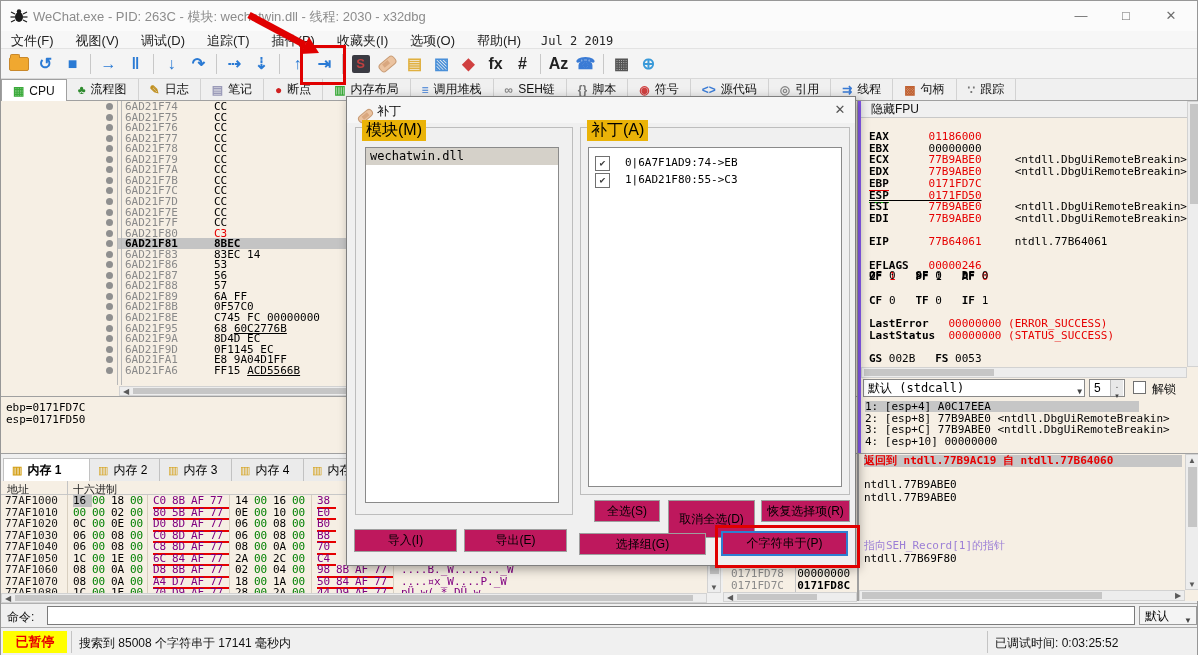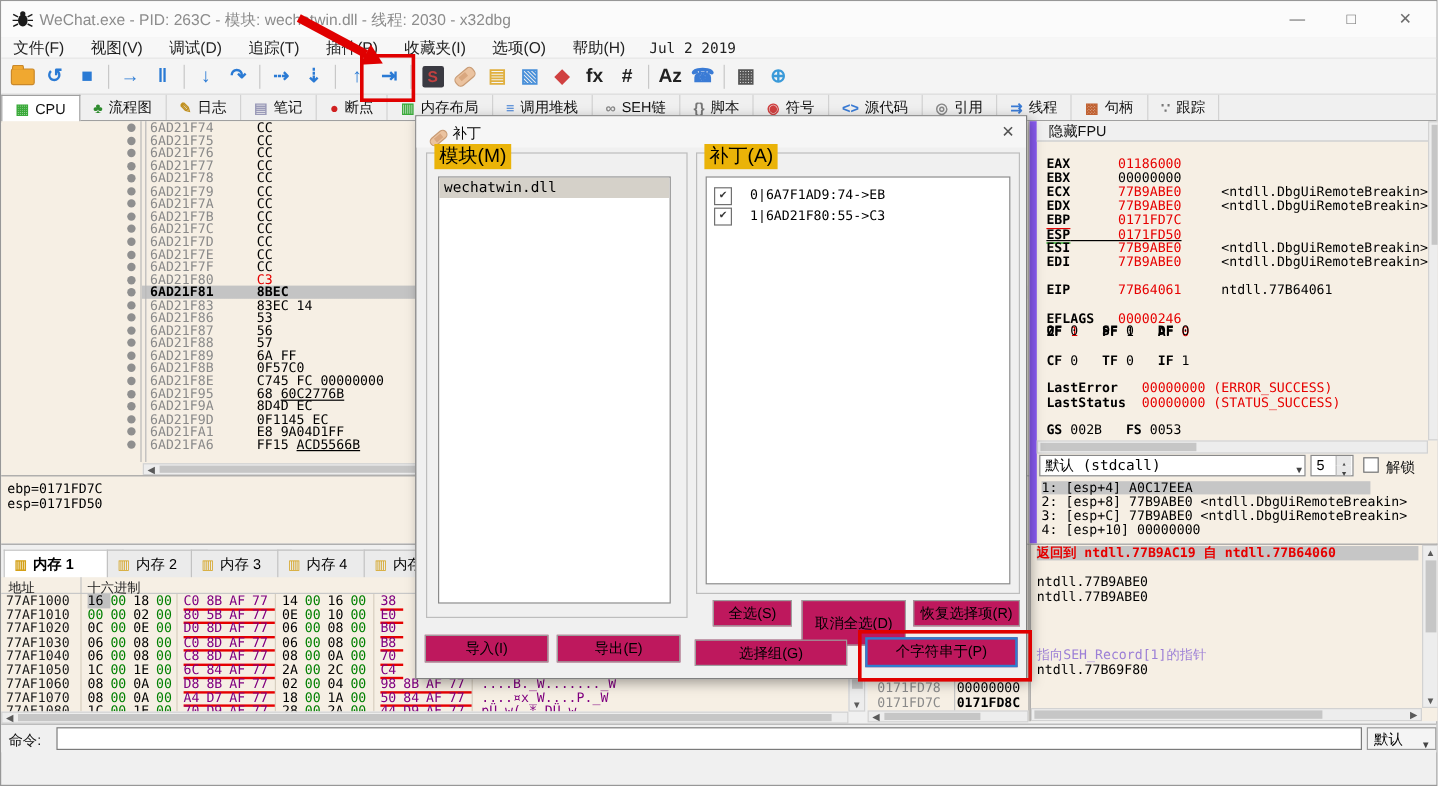--- a/index.html
+++ b/index.html
@@ -52,21 +52,21 @@
 
   .sb-track{background:#EDEDED;border:1px solid #D2D2D2}
   .sb-thumb{position:absolute;background:#C6C6C6}
   .sb-btn{position:absolute;color:#5A5A5A;font-size:8px;text-align:center}
 
   
   #infopane{left:0;top:395px;width:857px;height:57px;background:#F6EFE4;border-top:1px solid #A0A0A0;border-right:1px solid #A0A0A0}
   .iline{position:absolute;left:5px;font:11px "DejaVu Sans Mono",monospace;white-space:pre;color:#000}
 
   
-  #regpane{left:857px;top:100px;width:341px;height:352px;background:#F6EFE4;border-left:6px solid #8b5cf6}
+  #regpane{left:857px;top:100px;width:341px;height:352px;background:#F6EFE4;border-left:3px solid #8b5cf6}
   #reghdr{left:0;top:0;width:326px;height:17px;background:#F0F0F0;border-bottom:1px solid #C8C8C8;font-size:12px;color:#111;padding-left:10px;line-height:17px}
   .rline{position:absolute;left:8px;font:11px "DejaVu Sans Mono",monospace;white-space:pre;line-height:11px}
   .rb{font-weight:bold}
   .u-r{border-bottom:1px solid #E60000}
   .u-g{border-bottom:1px solid #00A000}
 
   
   #ccdd{left:2px;top:278px;width:222px;height:18px;background:#FFF;border:1px solid #898989;font:12px "DejaVu Sans Mono",monospace;line-height:17px;padding-left:4px}
   #ccdd .dda{position:absolute;right:2px;top:3px;font-size:8px;color:#444}
   #ccspin{left:228px;top:278px;width:36px;height:18px;background:#FFF;border:1px solid #898989;font-size:12px;padding-left:4px;line-height:17px}
@@ -476,20 +476,27 @@
 
   <div class="abs" id="cmdbar">
     <div class="abs" id="cmdlabel">命令:</div>
     <input class="abs" id="cmdinput" value="" style="">
     <div class="abs" id="cmddd">
       <span>默认</span>
       <span class="dda">▼</span>
     </div>
   </div>
 
+  <div class="abs" id="statusbar">
+    <div class="abs" id="statusbadge">已暂停</div>
+    <div class="abs vline" style="left:70px;top:3px;height:22px"></div>
+    <div class="abs" id="statusmsg">搜索到 85008 个字符串于 17141 毫秒内</div>
+    <div class="abs vline" style="left:986px;top:3px;height:22px"></div>
+    <div class="abs" id="statustime"><span>已调试时间:</span> <span>0:03:25:52</span></div>
+  </div>
 
   <div class="abs" id="dlg">
     <div class="abs" id="dlg-title">
       <span class="ic-bandaid abs" style="left:10px;top:9px"></span>
       <span class="abs" id="dlg-title-text">补丁</span>
       <span class="abs" id="dlg-close">✕</span>
     </div>
     <div class="fieldset" style="left:8px;top:30px;width:218px;height:388px">
       <span class="legend">模块(M)</span>
     </div>

